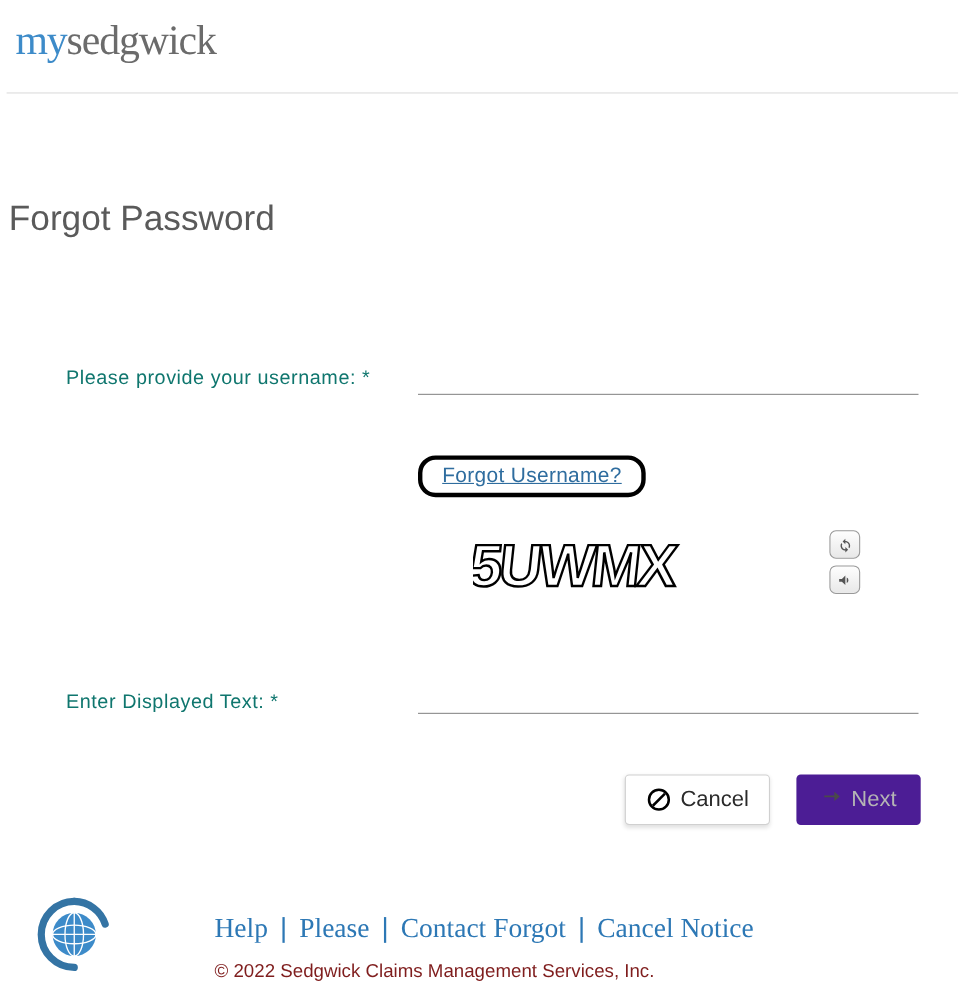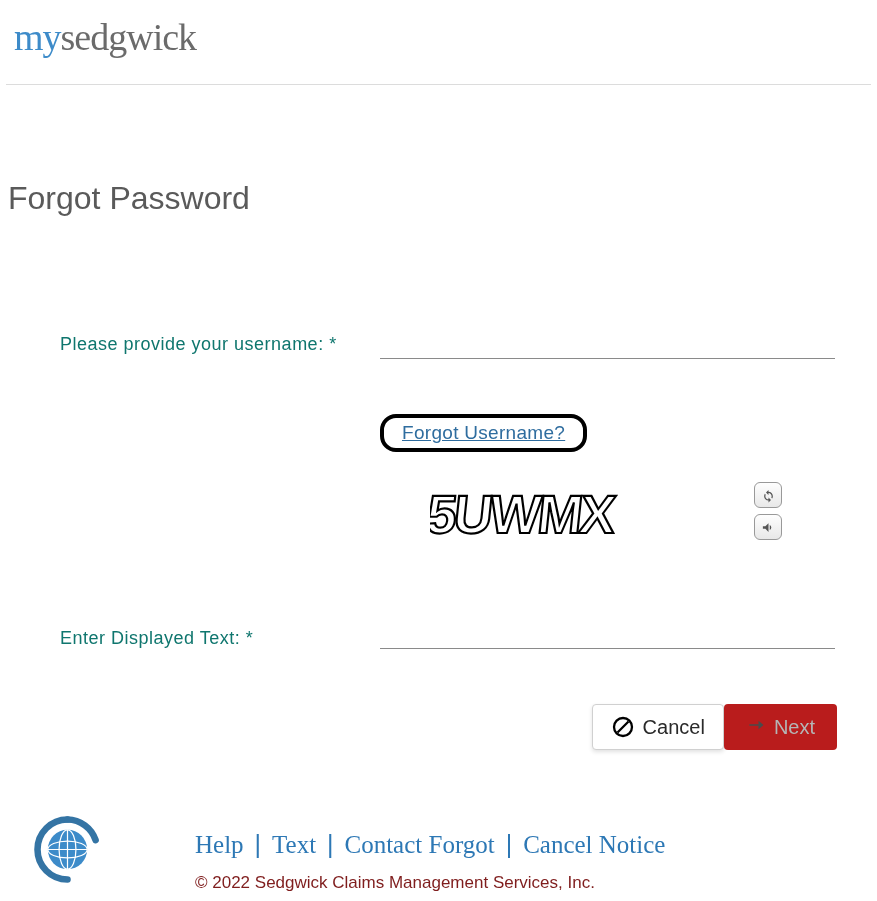--- a/index.html
+++ b/index.html
@@ -123,41 +123,42 @@
       color: #555;
     }
     .captcha-field-row {
       display: flex;
       align-items: flex-end;
       margin-top: 72px;
     }
     .action-row {
       display: flex;
       justify-content: flex-end;
+      gap: 24px;
       margin-top: 55px;
       padding-right: 0;
     }
     .btn {
       display: inline-flex;
       align-items: center;
       gap: 8px;
       font-size: 20px;
       padding: 10px 18px;
       border-radius: 4px;
       cursor: pointer;
       font-family: inherit;
     }
     .btn-cancel {
       background: #ffffff;
       color: #2a2a2a;
       border: 1px solid #d0d0d0;
       box-shadow: 0 2px 4px rgba(0,0,0,0.12);
     }
     .btn-next {
-      background: #b91c1c;
+      background: #4c1d95;
       color: #b5b5b5;
       border: none;
       padding: 10px 22px;
     }
     .btn-next .arrow {
       color: #4a4a4a;
     }
     .footer {
       position: absolute;
       bottom: 0;
@@ -275,21 +276,21 @@
       <ellipse cx="40" cy="40" rx="21" ry="9" fill="none" stroke="#fff" stroke-width="1.3"></ellipse>
       <ellipse cx="40" cy="40" rx="9" ry="21" fill="none" stroke="#fff" stroke-width="1.3"></ellipse>
       <line x1="19" y1="40" x2="61" y2="40" stroke="#fff" stroke-width="1.3"></line>
       <line x1="40" y1="19" x2="40" y2="61" stroke="#fff" stroke-width="1.3"></line>
     </svg>
   </div>
   <div class="footer-content">
     <div class="footer-links">
       <span class="footer-link">Help</span>
       <span class="footer-sep">|</span>
-      <span class="footer-link">Text</span>
+      <span class="footer-link">Please</span>
       <span class="footer-sep">|</span>
       <span class="footer-link">Contact Forgot</span>
       <span class="footer-sep">|</span>
       <span class="footer-link">Cancel Notice</span>
     </div>
     <div class="copyright">© 2022 Sedgwick Claims Management Services, Inc.</div>
   </div>
 </div>
 
 </body></html>

